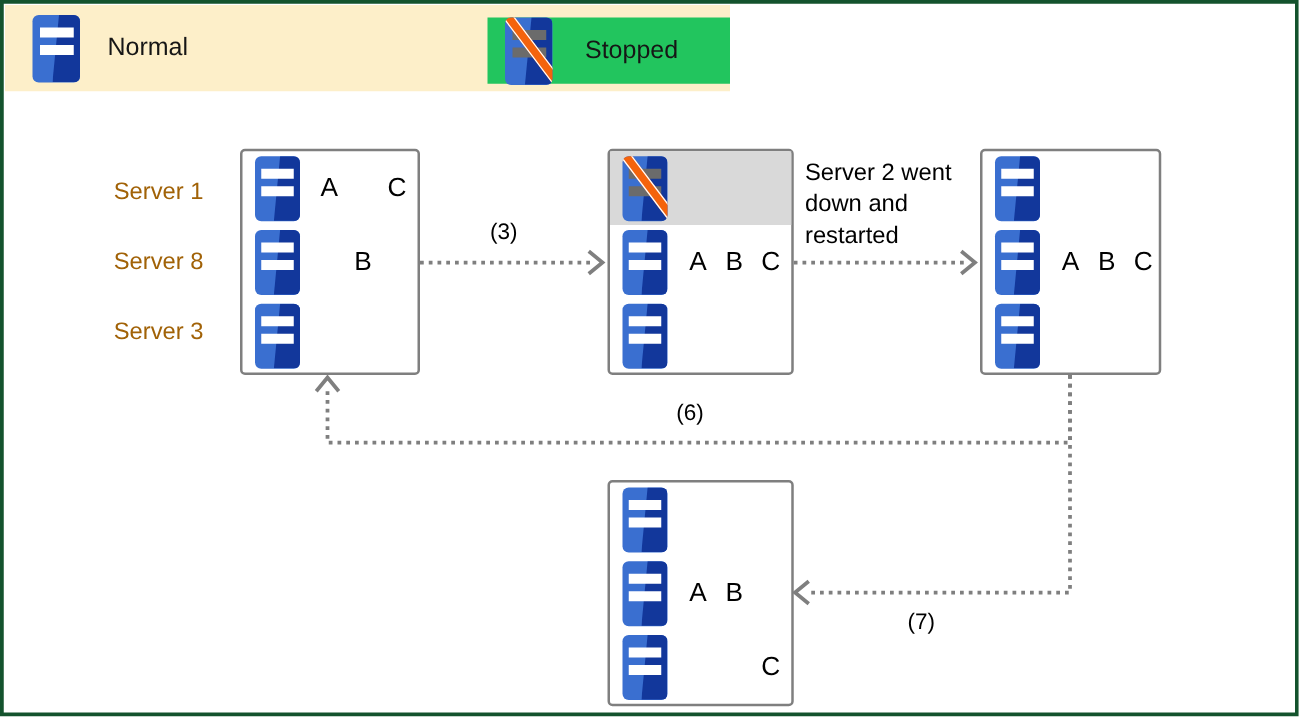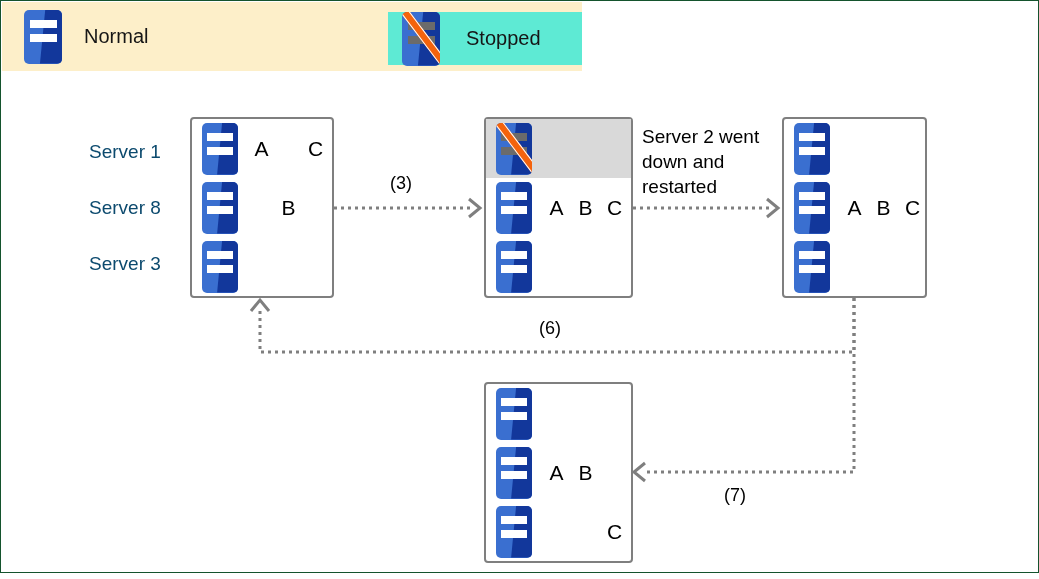--- a/index.html
+++ b/index.html
@@ -11,21 +11,21 @@
     width: 1039px;
     height: 579px;
     font-family: "Liberation Sans", sans-serif;
     overflow: hidden;
   }
   #page {
     position: relative;
     width: 1039px;
     height: 573px;
     background: #ffffff;
-    border: 1px solid #14532d;
+    border: 3px solid #14532d;
     box-sizing: border-box;
     padding-left: 44px;
   }
 
   
   #legend {
     position: absolute;
     left: 1px;
     top: 1px;
     width: 580px;
@@ -44,21 +44,21 @@
   .legend-entry.normal {
     margin-left: 22px;
     padding: 0 14px 0 0;
   }
   .legend-entry.stopped {
     position: absolute;
     left: 386px;
     top: 10px;
     width: 194px;
     height: 53px;
-    background: #5eead4;
+    background: #22c55e;
   }
   .legend-label {
     font-size: 20px;
     color: #161616;
     margin-left: 22px;
     white-space: nowrap;
   }
   .legend-entry.stopped .legend-label {
     margin-left: 26px;
   }
@@ -160,21 +160,21 @@
     position: absolute;
     left: 0; top: 0;
     width: 1039px;
     height: 579px;
     pointer-events: none;
   }
 
   .srv-tag {
     position: absolute;
     font-size: 19px;
-    color: #0c4a6e;
+    color: #a16207;
     white-space: nowrap;
   }
 </style>
 </head>
 <body>
 
 <div id="page">
 
   <div id="legend">
 

